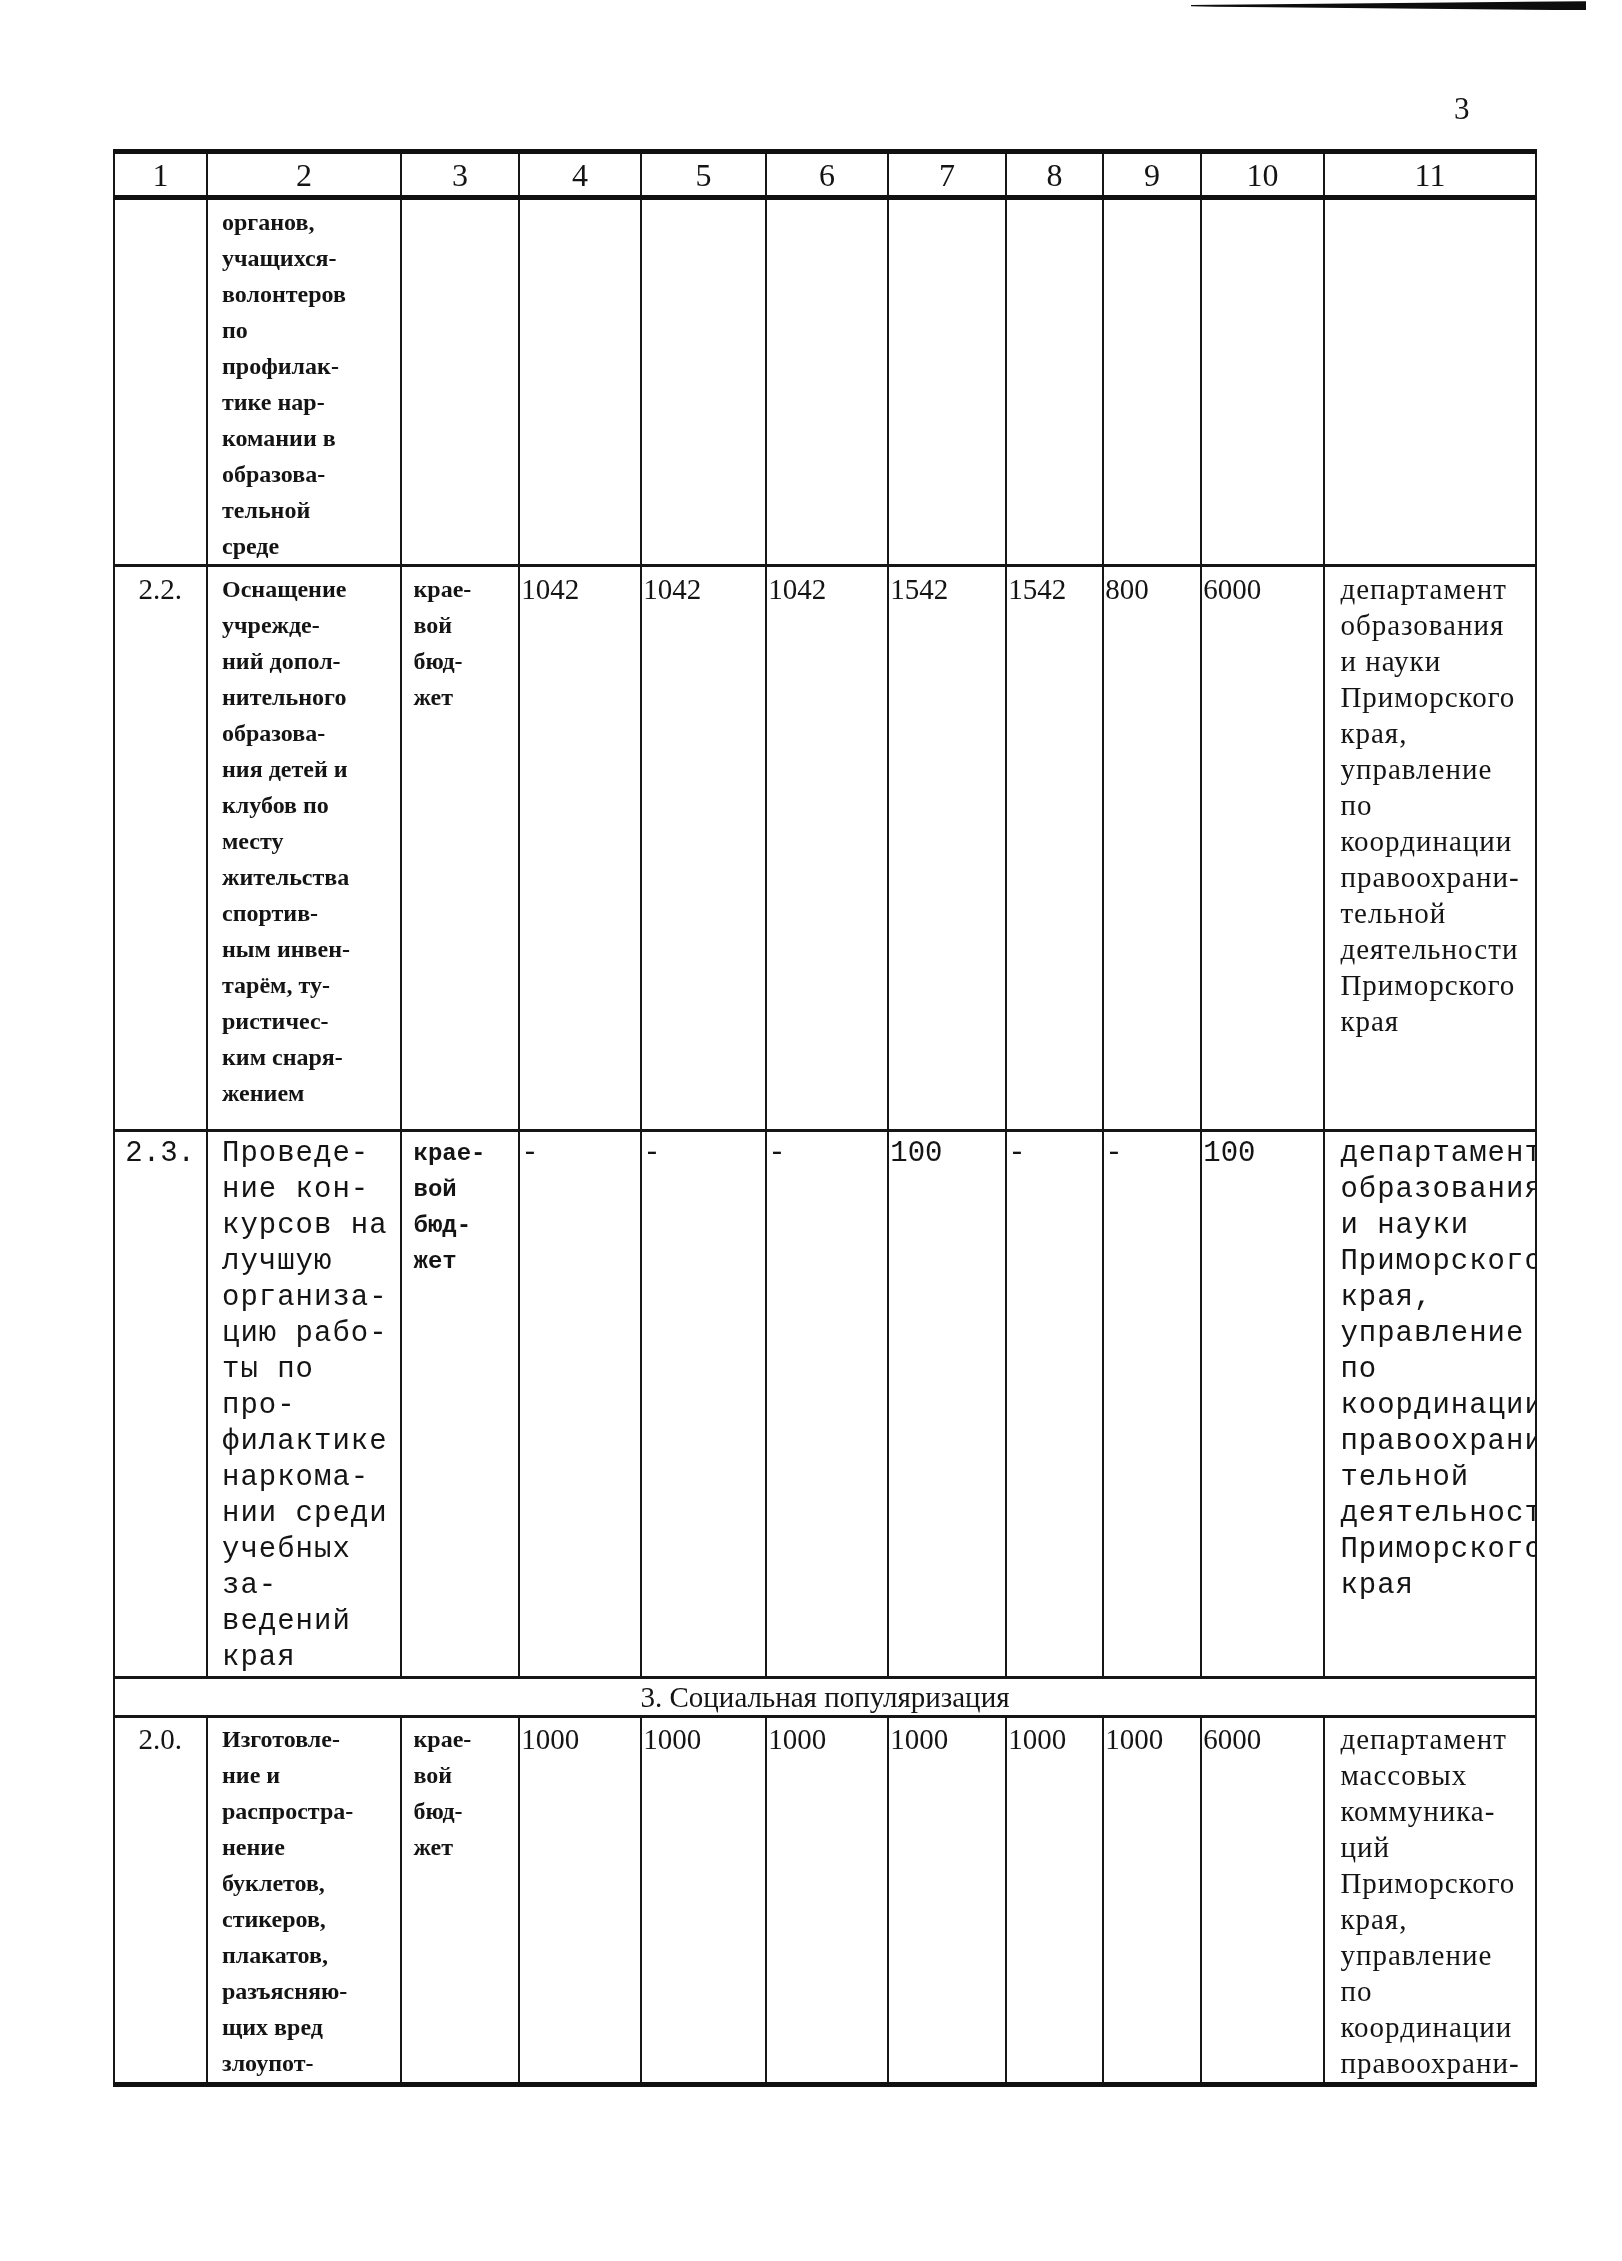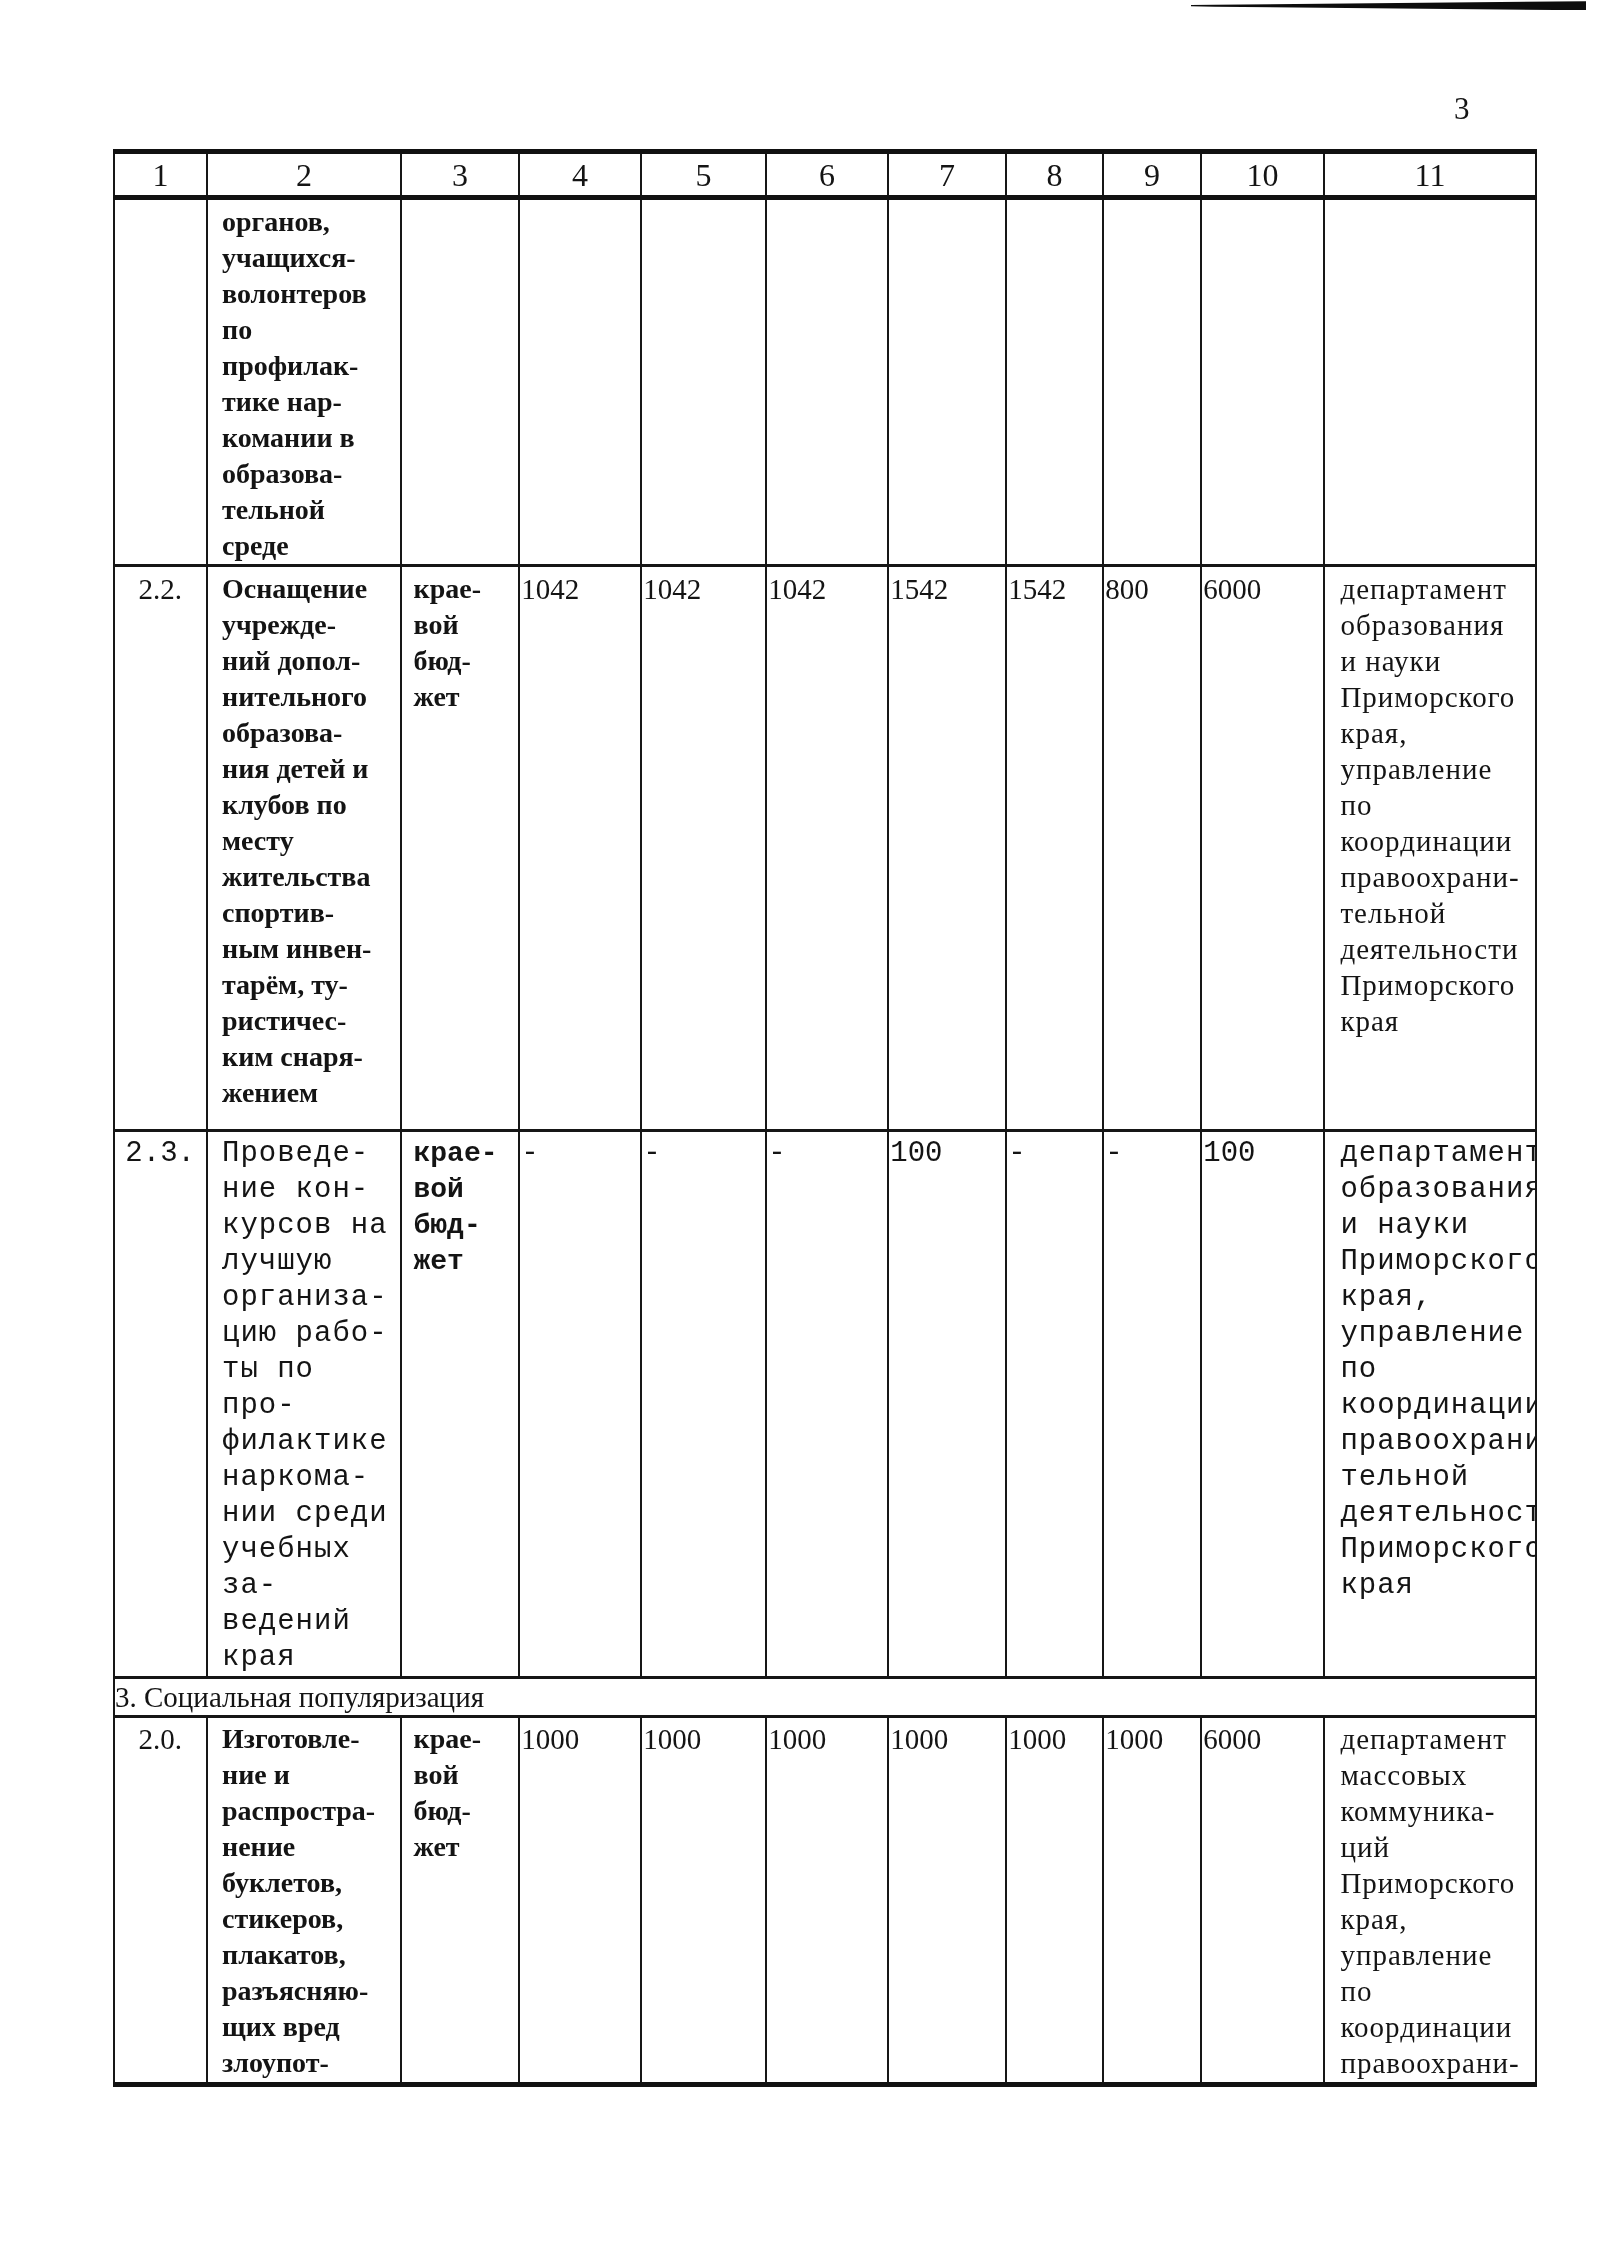--- a/index.html
+++ b/index.html
@@ -40,30 +40,30 @@
     border-bottom:5.1px solid #111;
     vertical-align:middle;text-align:center;
     font-size:32px;height:41px;padding:0;white-space:normal;
   }
   tr.last td{border-bottom:5.8px solid #111;}
   td.c1{text-align:center;padding-left:1.3px;padding-right:2px;}
   td.c2{padding-left:14px;}
   td.c3{padding-left:11.5px;}
   td.c11{padding-left:15.4px;padding-right:5px;}
   td.num{text-align:left;padding-left:1.3px;padding-right:1.3px;}
-  .b{font-weight:700;font-size:28px;}
+  .b{font-weight:700;font-size:24px;}
   .wide{font-size:29px;letter-spacing:1px;}
   tr.rh-cont{height:355px;}
   tr.rh-22{height:565px;}
   tr.rh-23{height:483px;font-family:Liberation Mono, monospace;}
   tr.rh-total{height:74px;}
   tr.rh-section{height:38px;}
   tr.rh-31{height:368px;}
   tr.section-row td{
-    text-align:left;vertical-align:middle;
+    text-align:center;vertical-align:middle;
     padding:0;font-size:29px;white-space:normal;
   }
 </style>
 </head>
 <body>
 
 <div class="top-rule"></div>
 <div class="page-number">3</div>
 
 <table class="doc-table">

